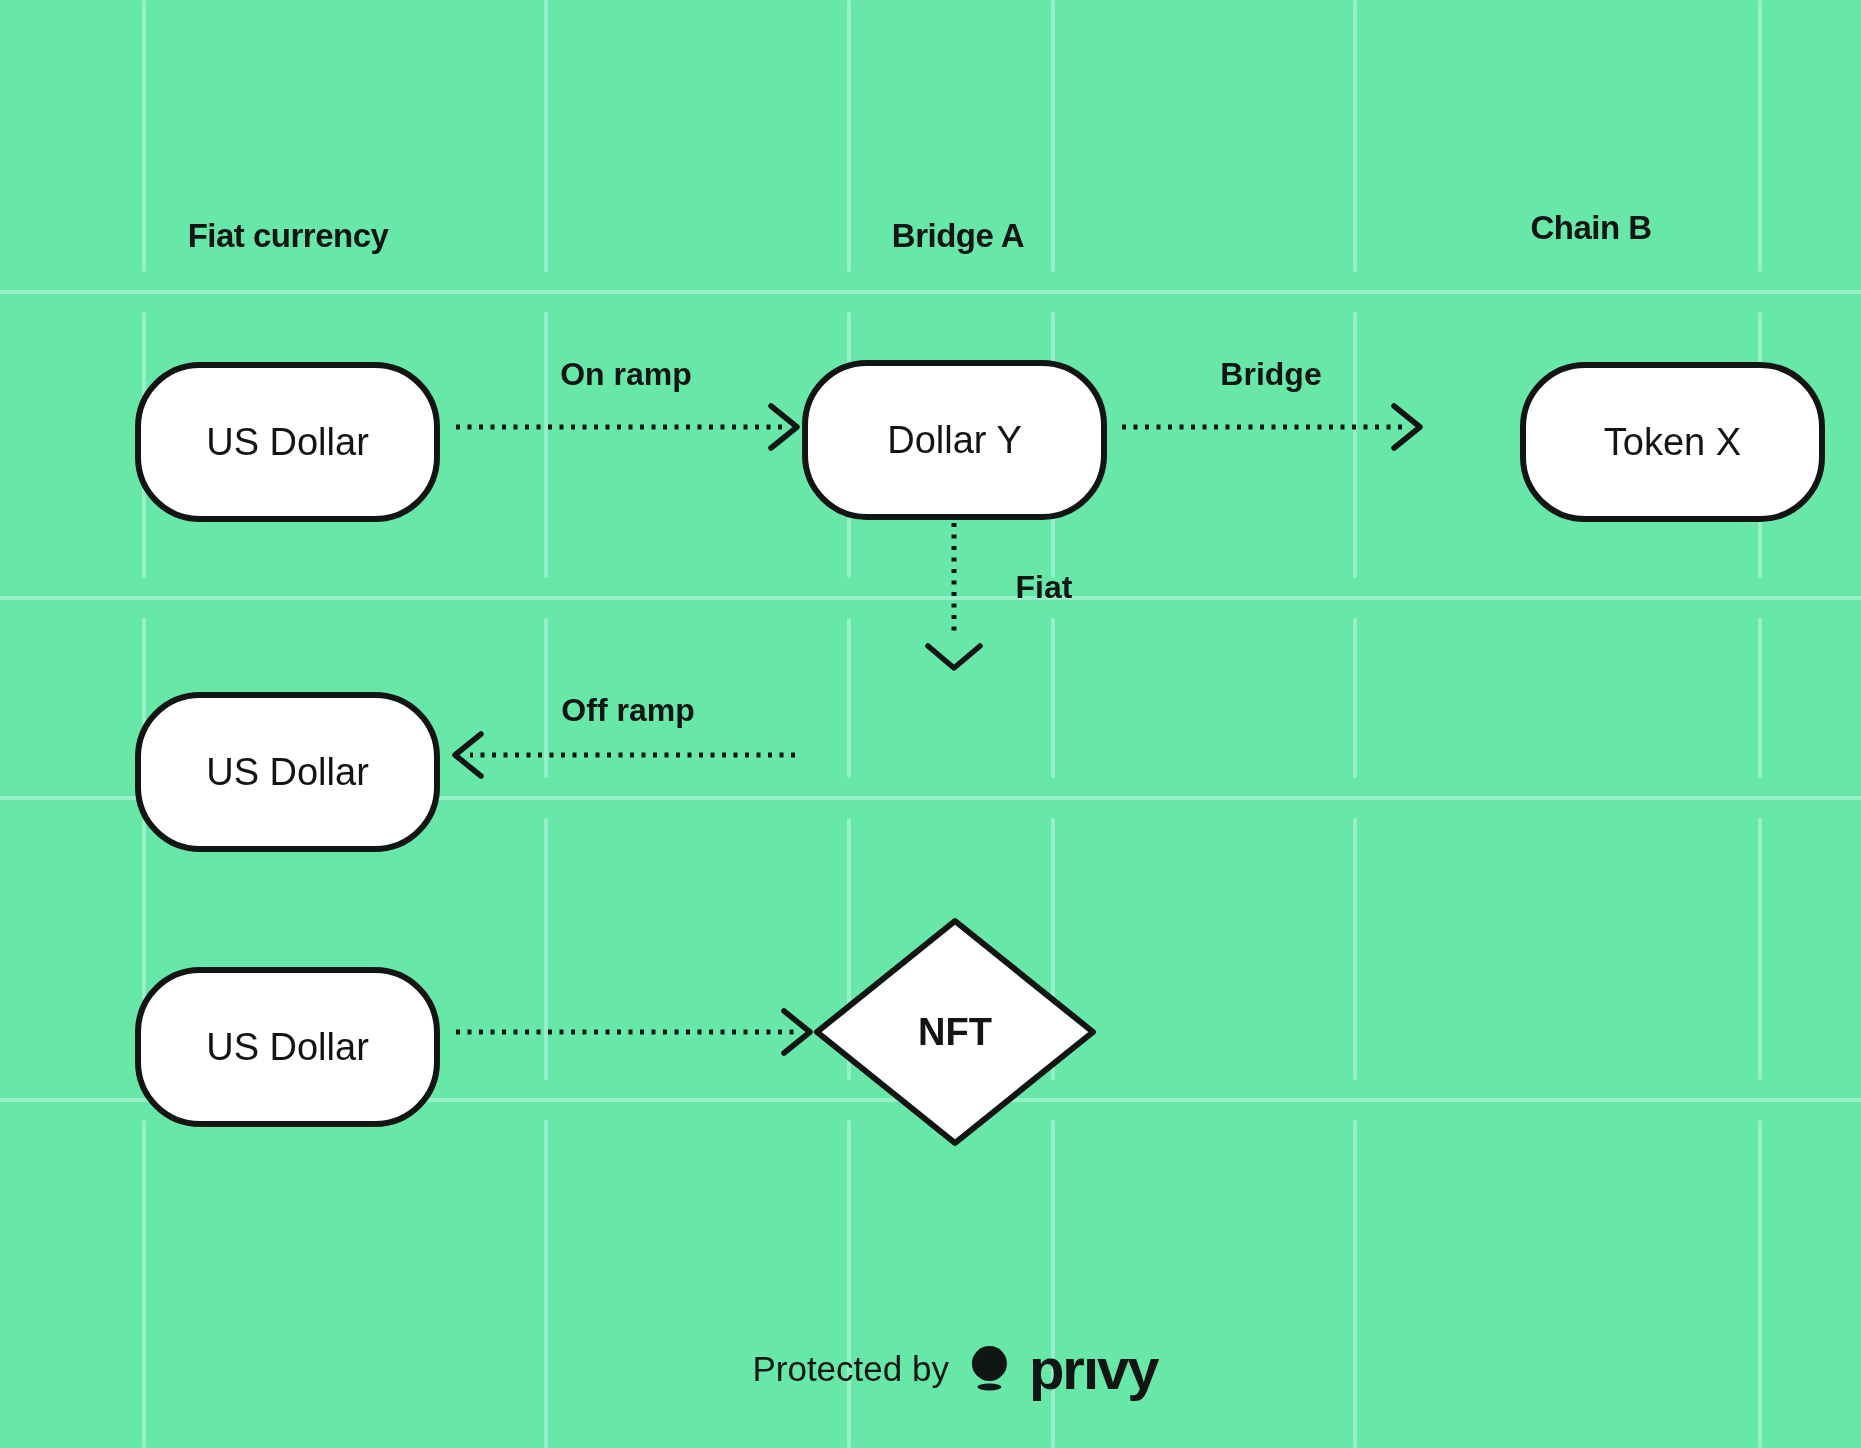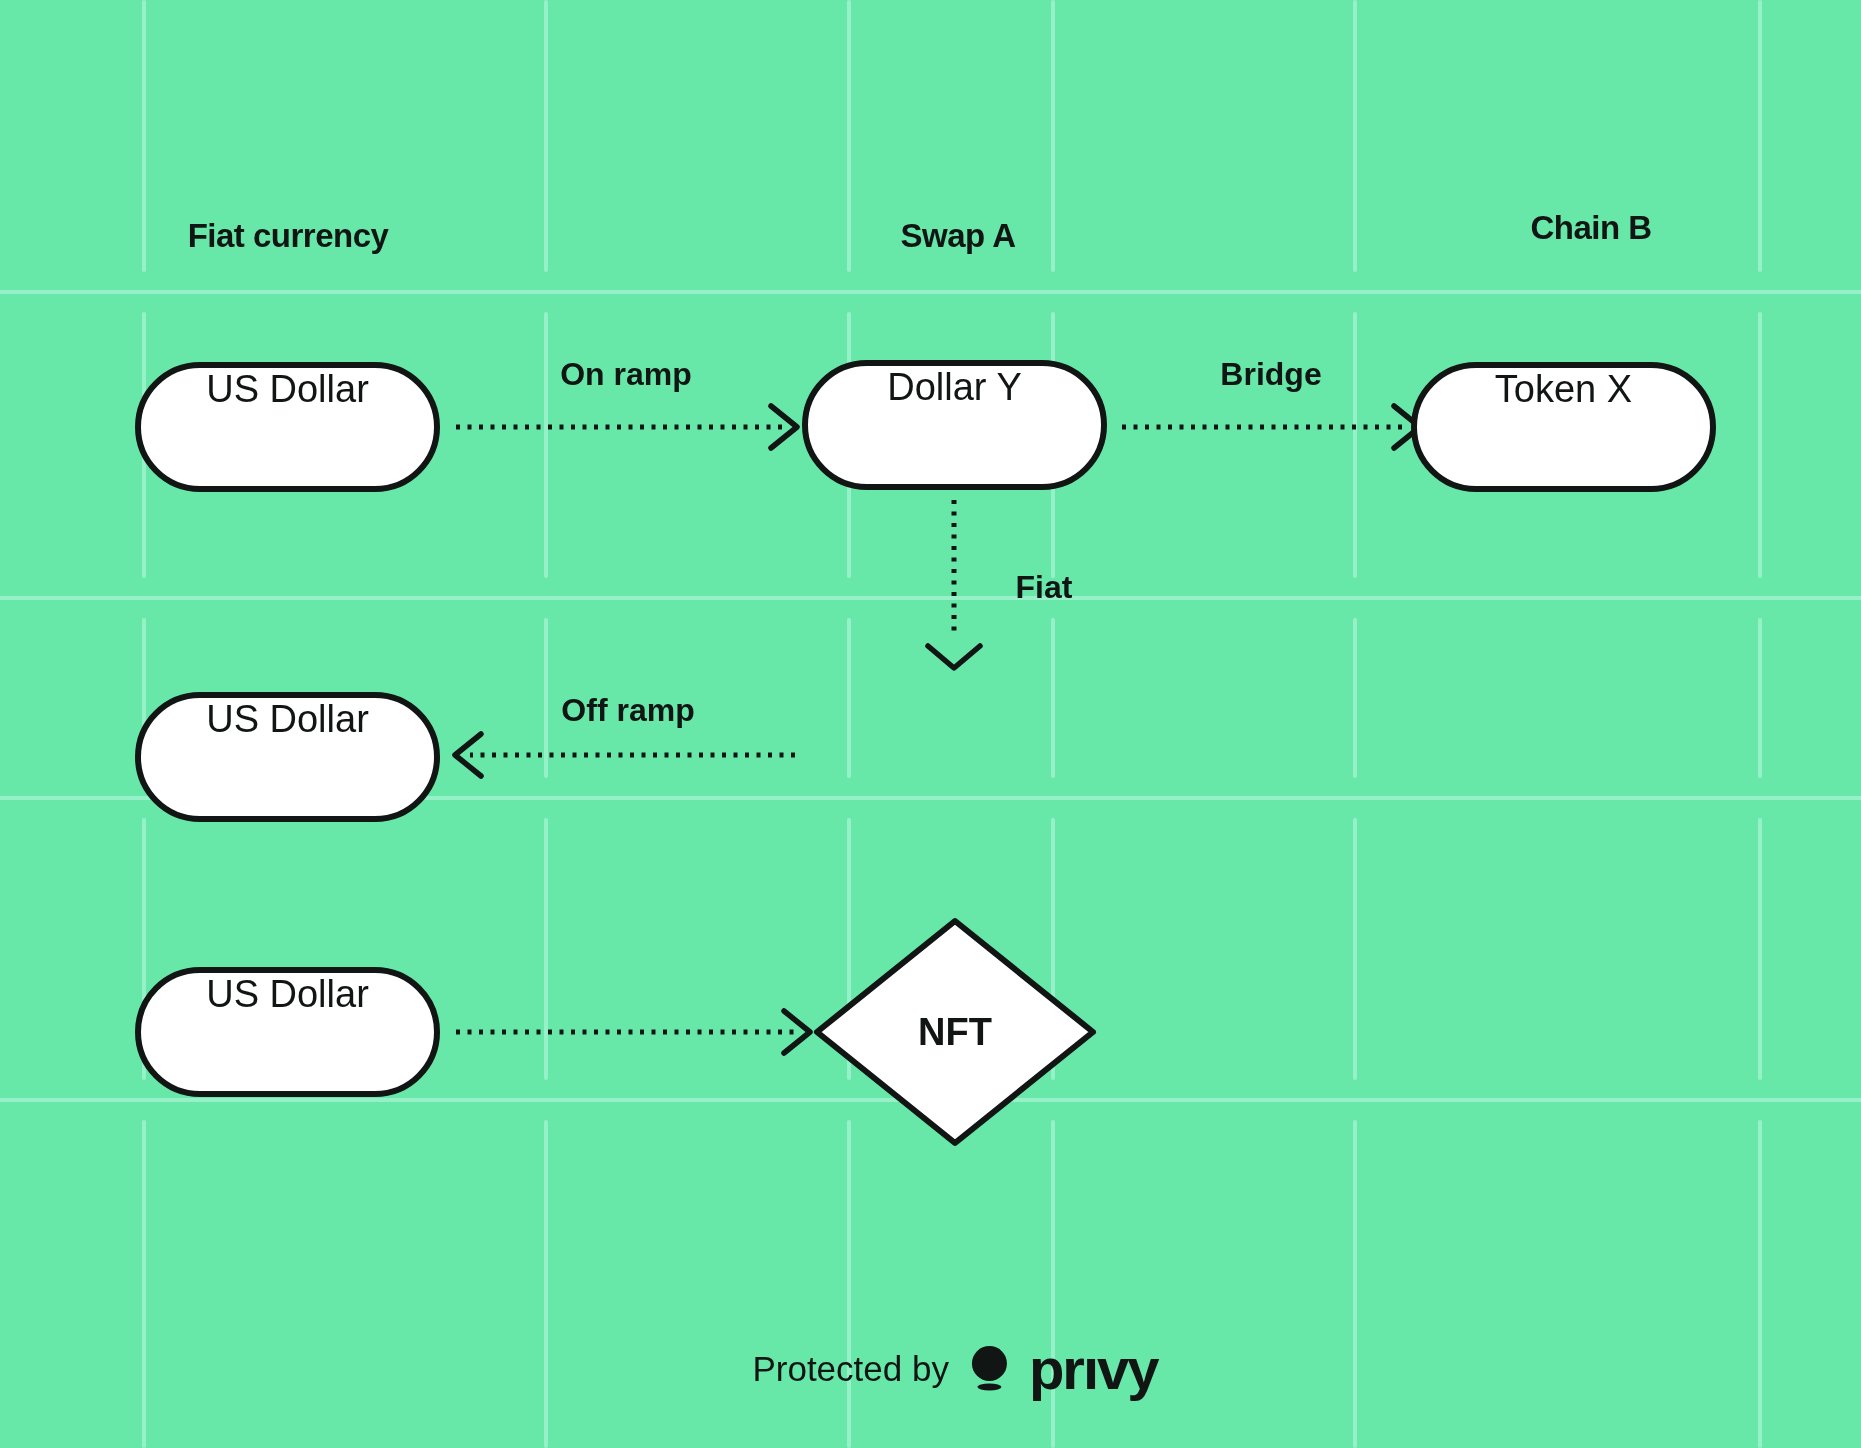--- a/index.html
+++ b/index.html
@@ -29,26 +29,26 @@
     position:absolute;
     transform:translate(-50%,-50%);
     font-size:33px;
     font-weight:700;
     letter-spacing:-0.5px;
     white-space:nowrap;
   }
   .pill{
     position:absolute;
     width:305px;
-    height:130px;
+    height:160px;
     background:var(--node);
     border:6px solid var(--ink);
     border-radius:65px;
     display:flex;
-    align-items:flex-start;
+    align-items:center;
     justify-content:center;
   }
   .node-label{
     font-size:38px;
     font-weight:500;
     white-space:nowrap;
   }
   .diamond-wrap{position:absolute;left:800px;top:905px;width:310px;height:255px;}
   .diamond-wrap svg{display:block;}
   .diamond-text{
@@ -140,21 +140,21 @@
       <div class="gl-v" style="left: 1758px; top: 818px; height: 262px;"></div>
       <div class="gl-v" style="left: 142px; top: 1120px; height: 328px;"></div>
       <div class="gl-v" style="left: 544px; top: 1120px; height: 328px;"></div>
       <div class="gl-v" style="left: 847px; top: 1120px; height: 328px;"></div>
       <div class="gl-v" style="left: 1051px; top: 1120px; height: 328px;"></div>
       <div class="gl-v" style="left: 1353px; top: 1120px; height: 328px;"></div>
       <div class="gl-v" style="left: 1758px; top: 1120px; height: 328px;"></div>
     </div>
 
   <div class="col-header" style="left:288px;top:236px;">Fiat currency</div>
-  <div class="col-header" style="left:958px;top:236px;">Swap A</div>
+  <div class="col-header" style="left:958px;top:236px;">Bridge A</div>
   <div class="col-header" style="left:1591px;top:228px;">Chain B</div>
 
   <svg class="edges" width="1861" height="1448" viewBox="0 0 1861 1448">
     <g>
       <line class="dots" x1="456" y1="427" x2="784" y2="427"></line>
       <path class="head" d="M771,406 L797,427 L771,448"></path>
     </g>
     <g>
       <line class="dots" x1="1122" y1="427" x2="1407" y2="427"></line>
       <path class="head" d="M1394,406 L1420,427 L1394,448"></path>
@@ -177,21 +177,21 @@
   <div class="edge-label" style="left:1271px;top:374px;">Bridge</div>
   <div class="edge-label" style="left:1044px;top:587px;">Fiat</div>
   <div class="edge-label" style="left:628px;top:710px;">Off ramp</div>
 
   <div class="pill" style="left:135px;top:362px;">
     <span class="node-label">US Dollar</span>
   </div>
   <div class="pill" style="left:802px;top:360px;">
     <span class="node-label">Dollar Y</span>
   </div>
-  <div class="pill" style="left:1411px;top:362px;">
+  <div class="pill" style="left:1520px;top:362px;">
     <span class="node-label">Token X</span>
   </div>
 
   <div class="pill" style="left:135px;top:692px;">
     <span class="node-label">US Dollar</span>
   </div>
 
   <div class="pill" style="left:135px;top:967px;">
     <span class="node-label">US Dollar</span>
   </div>

